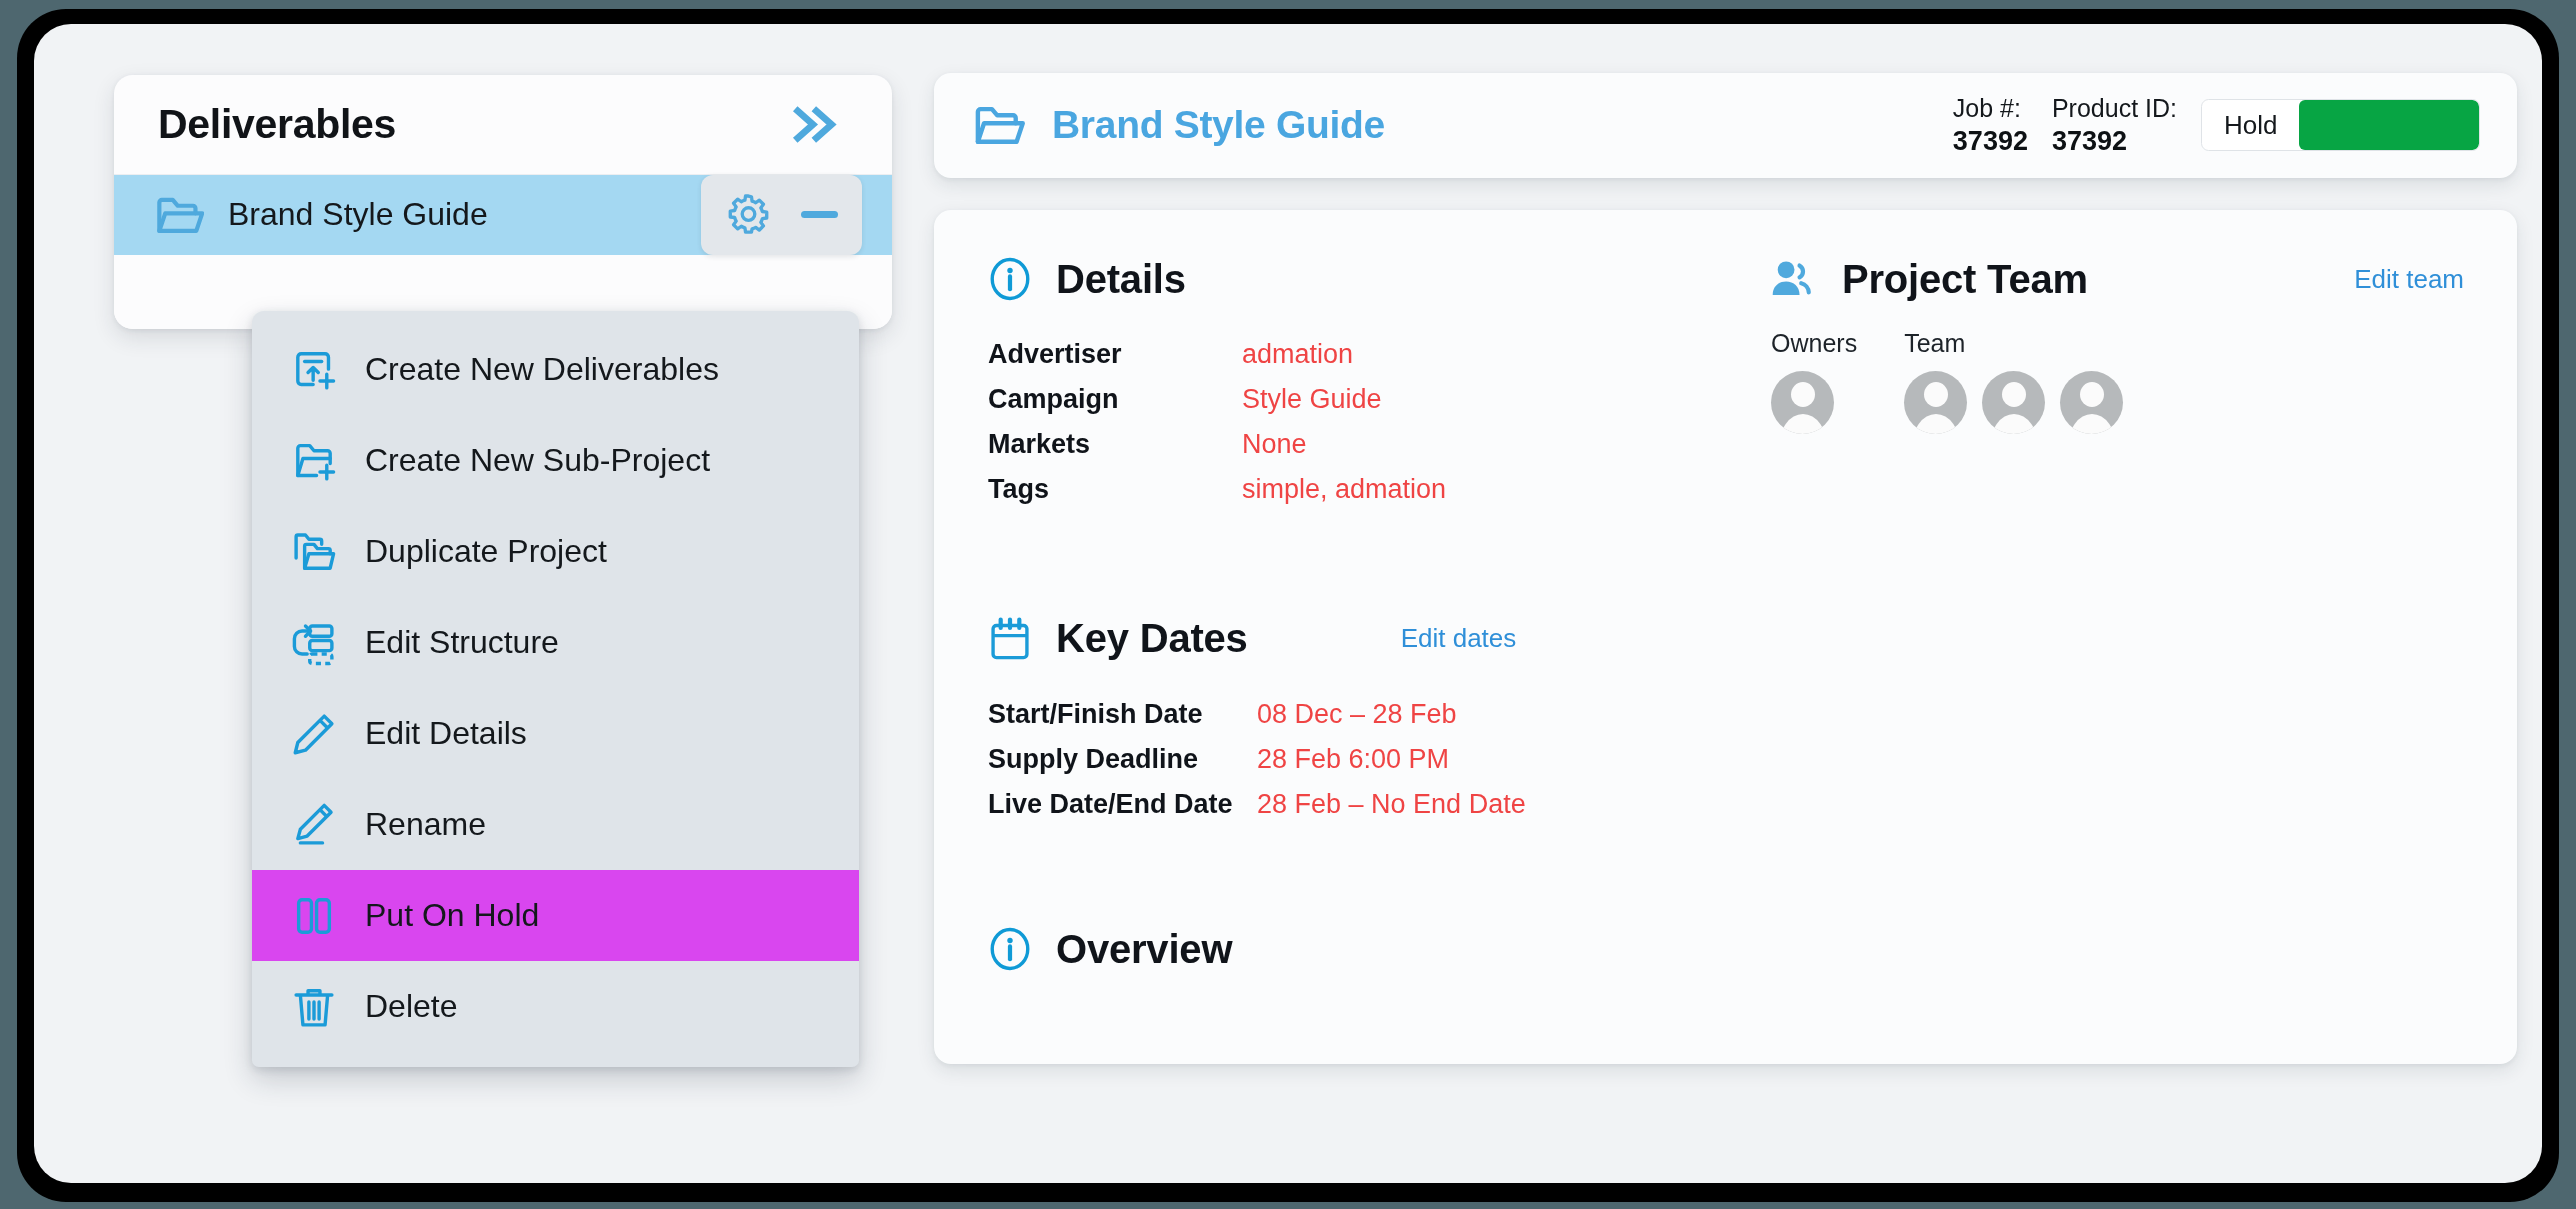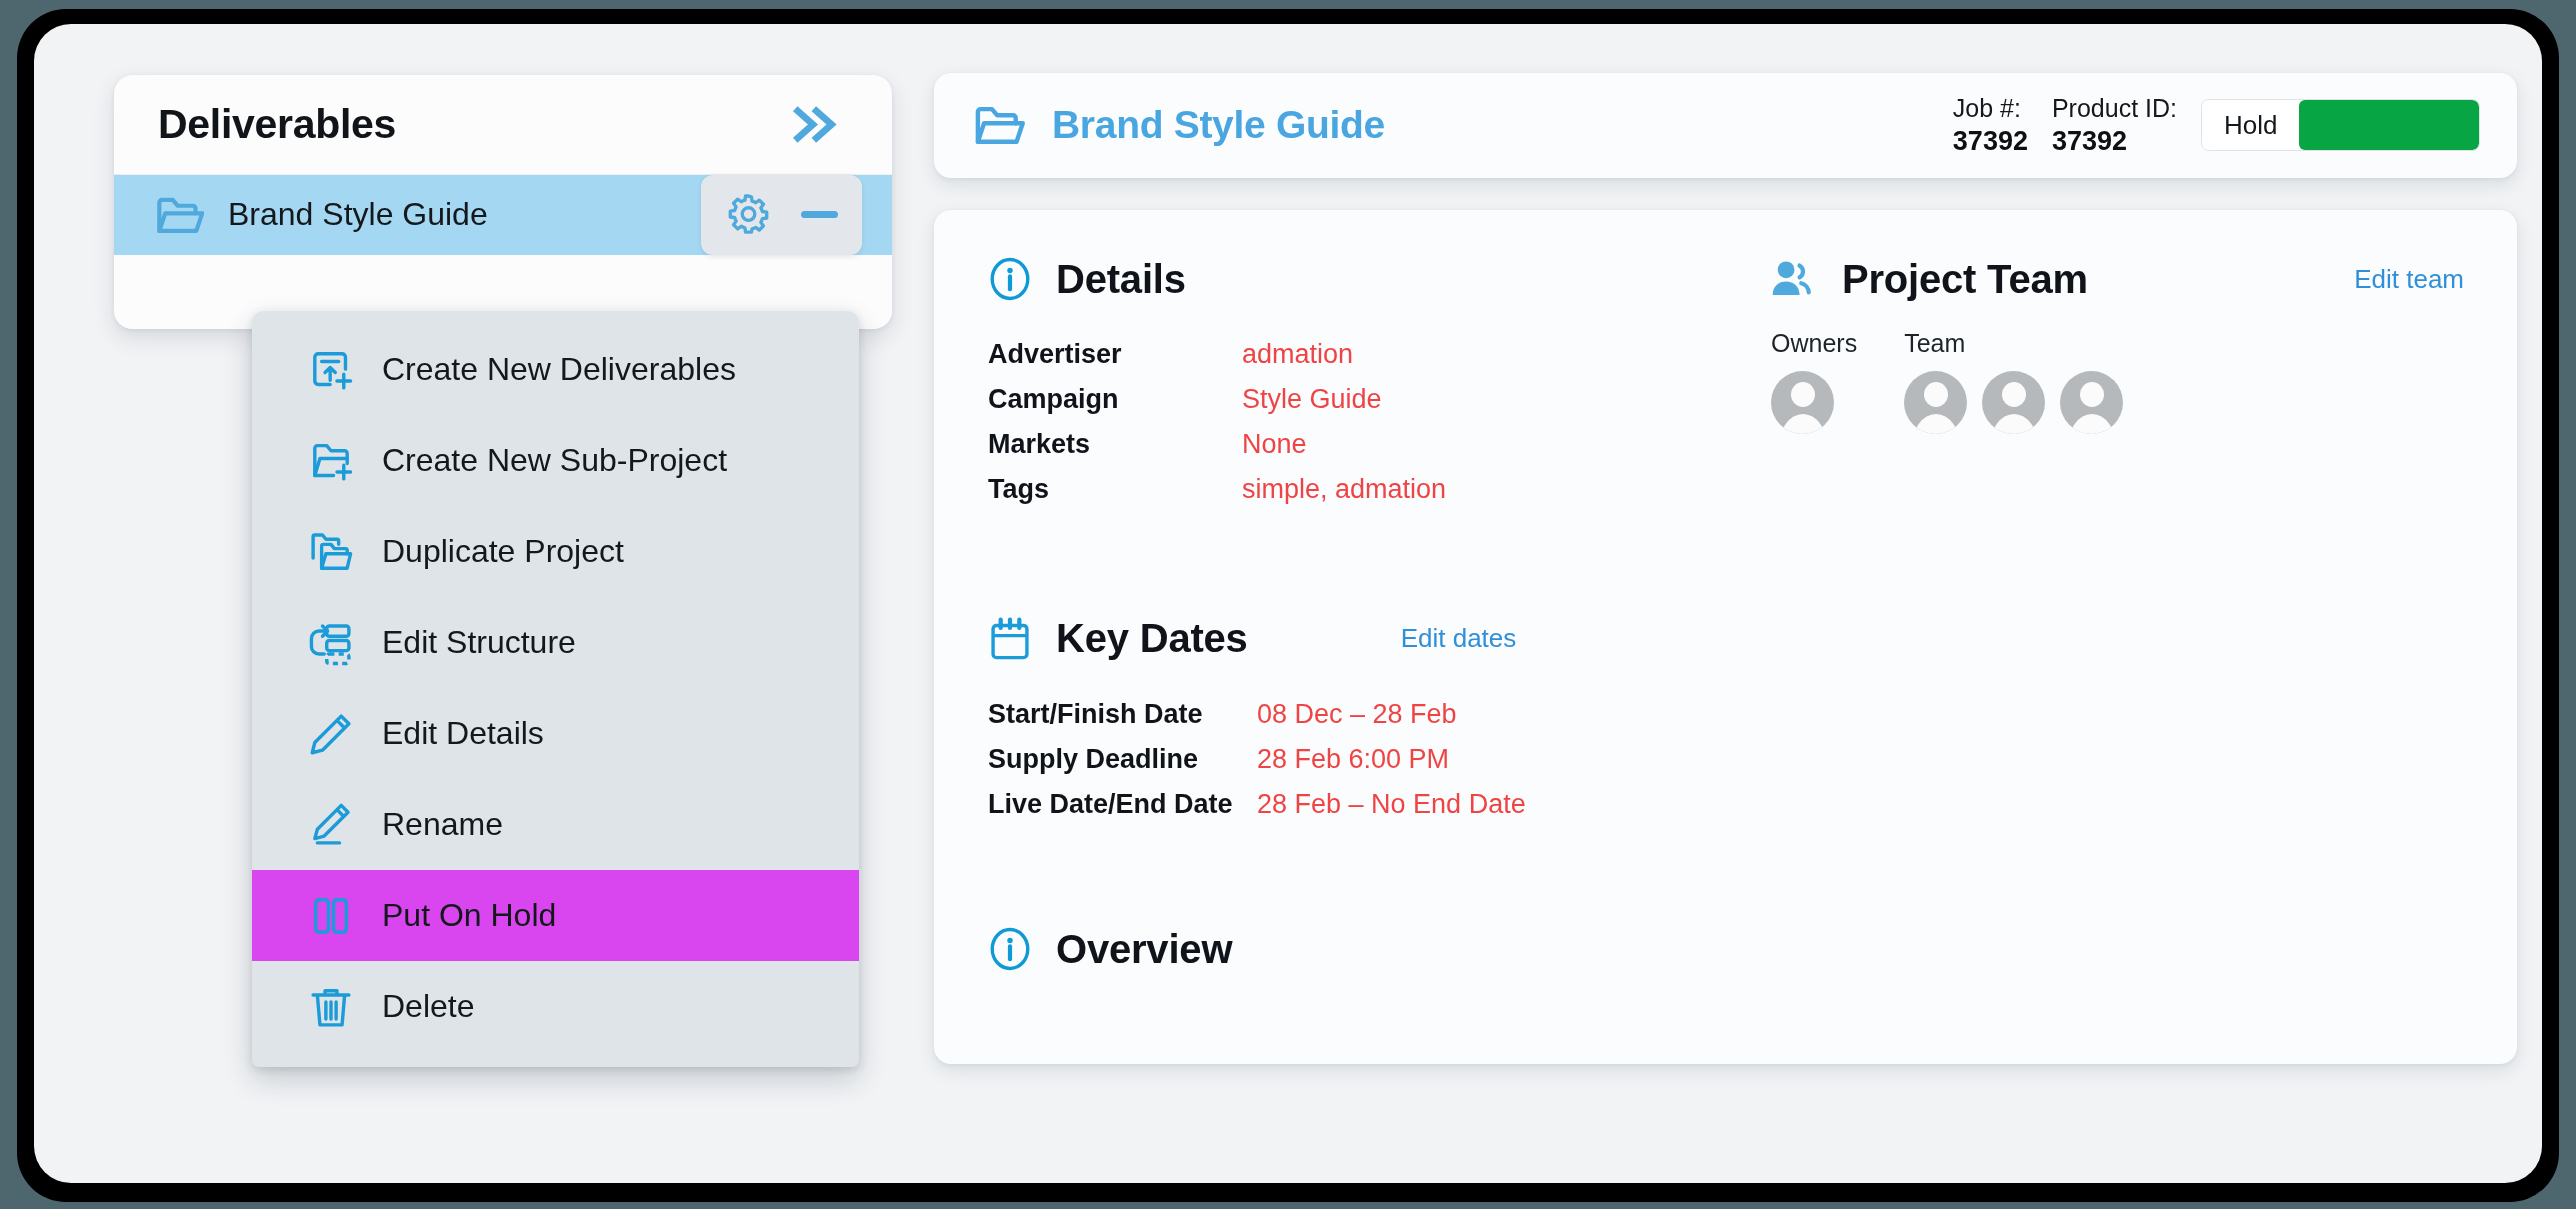--- a/index.html
+++ b/index.html
@@ -100,21 +100,21 @@
     background: #dfe4e9;
     border-radius: 12px 12px 6.8px 6.8px;
     box-shadow: 0 12px 29px rgba(28,42,58,.20), 0 2.5px 8.5px rgba(28,42,58,.12);
     padding: 13.5px 0 15px 0;
     overflow: hidden;
   }
   .menu-item {
     height: 91px;
     display: flex;
     align-items: center;
-    padding-left: 56px;
+    padding-left: 39px;
     cursor: pointer;
   }
   .menu-item.active { background: #d946ef; }
   .menu-item .mi-ico {
     width: 52px;
     display: flex;
     align-items: center;
     justify-content: flex-start;
     margin-right: 22px;
   }

